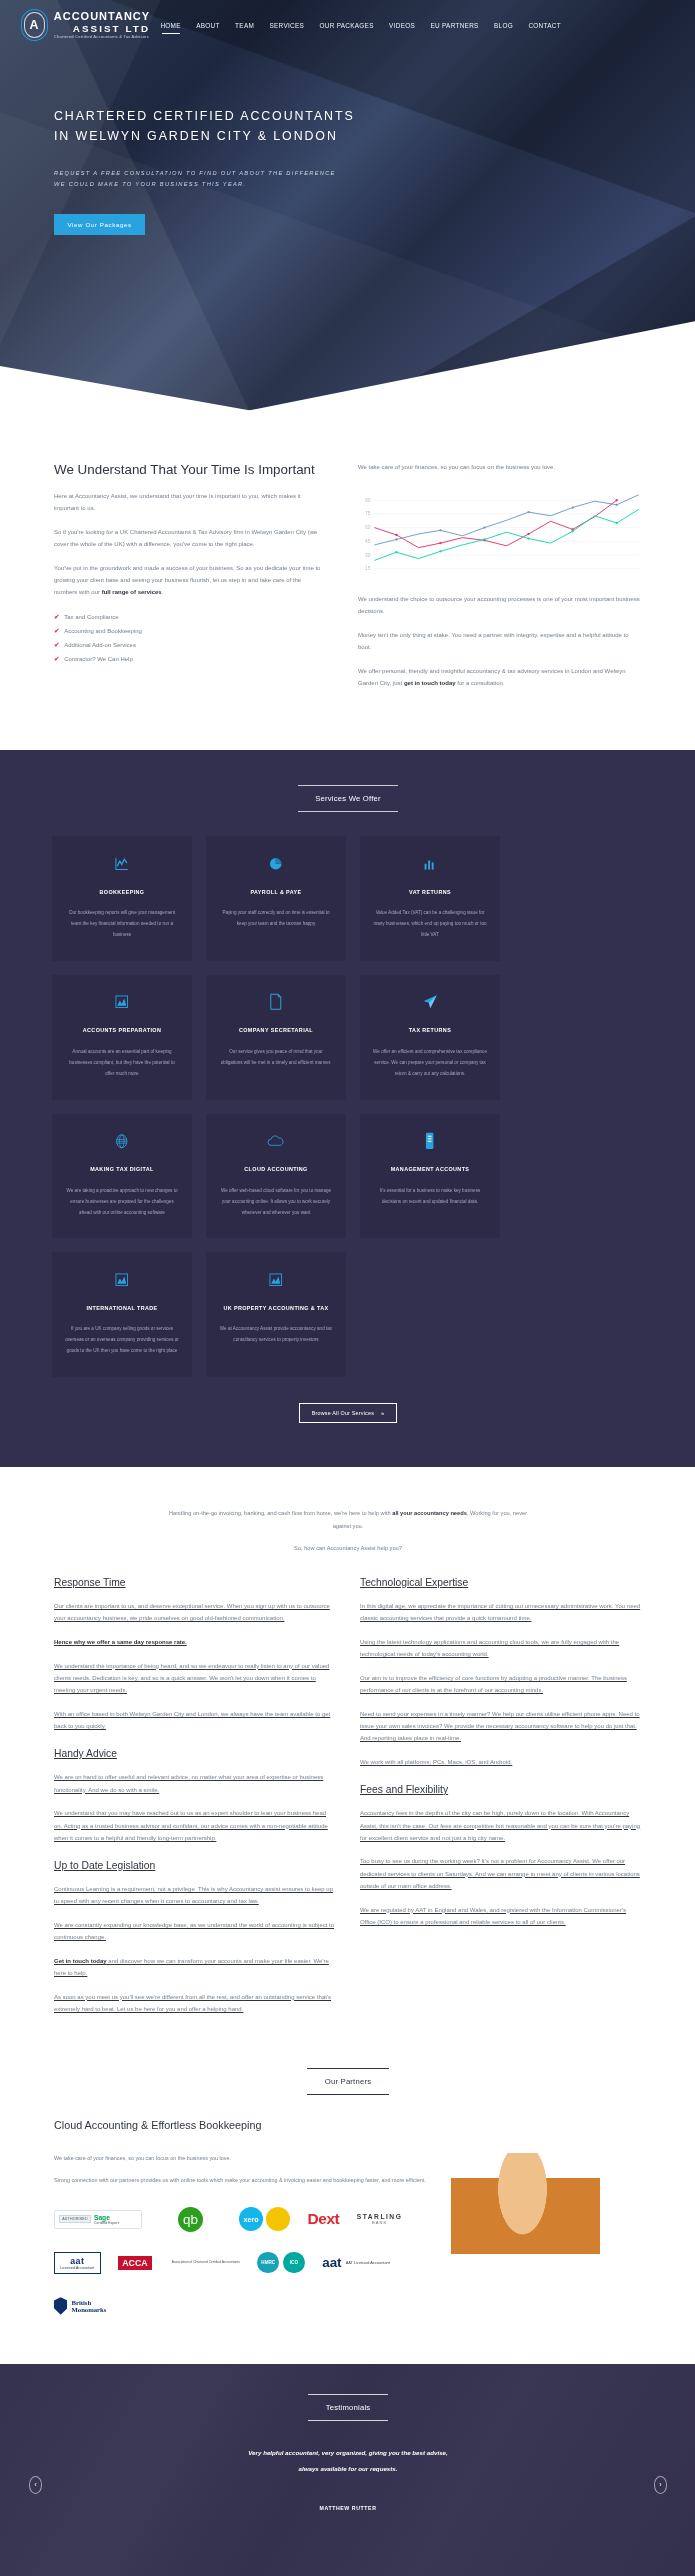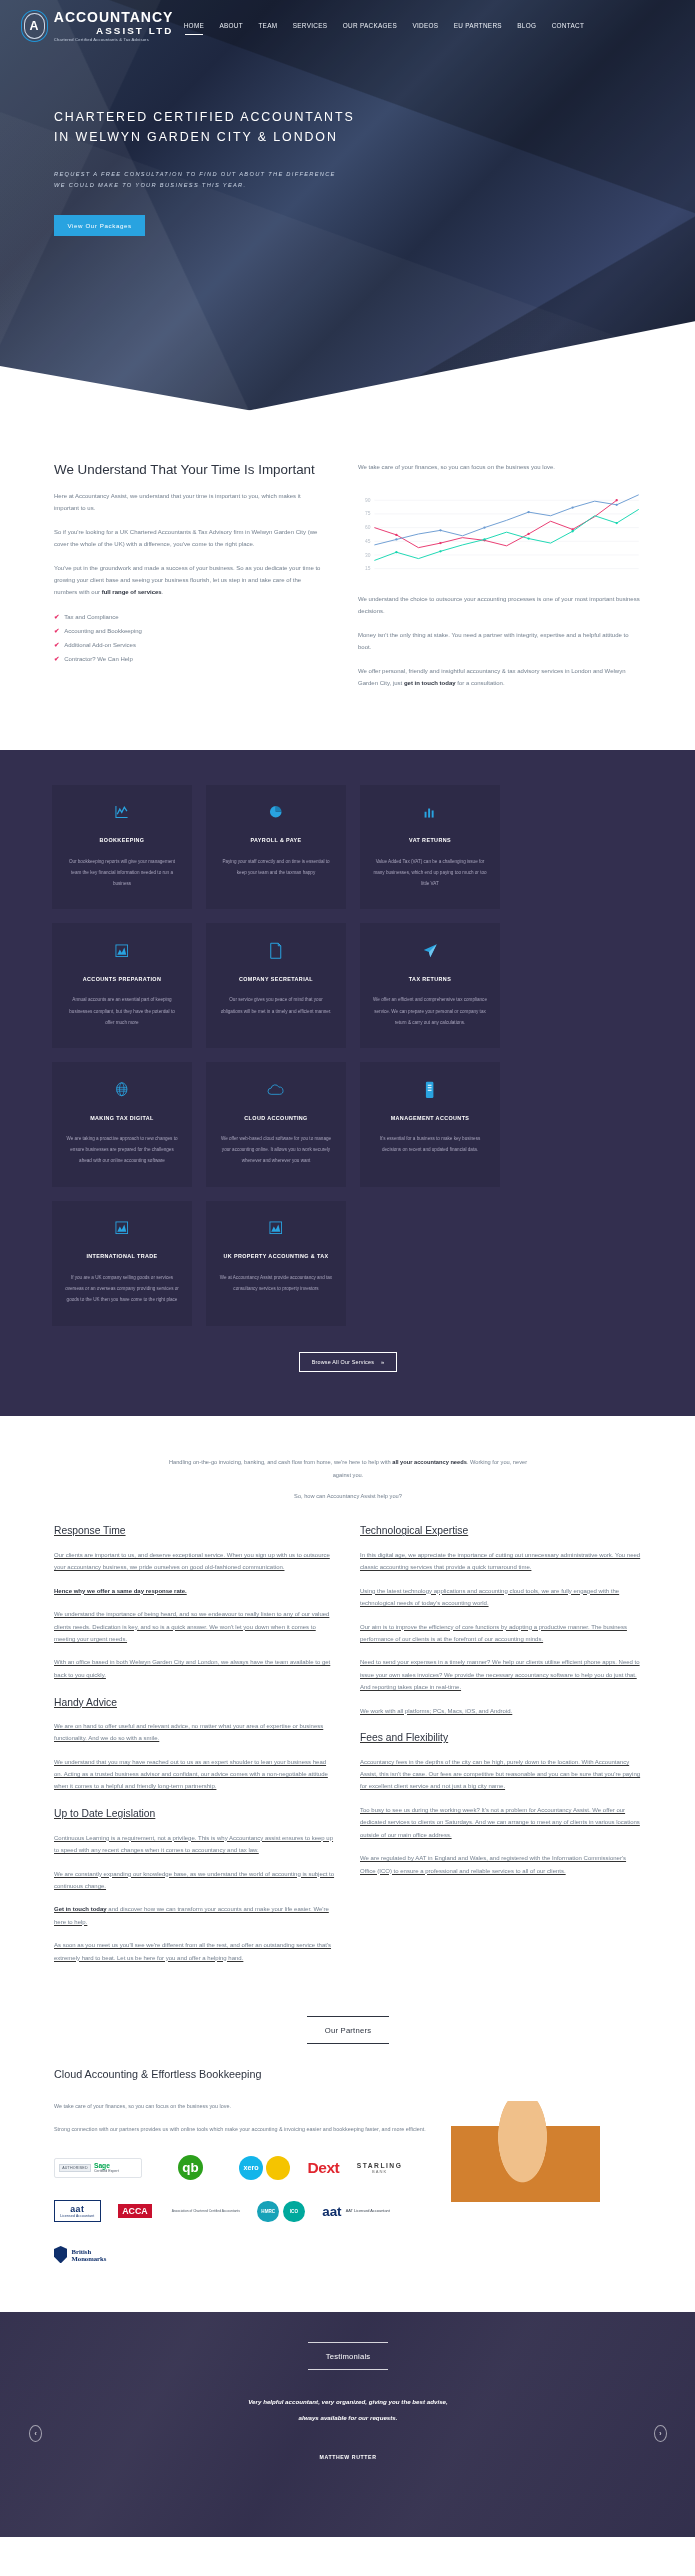--- a/index.html
+++ b/index.html
@@ -61,21 +61,21 @@
     position: absolute; inset: 3.1px;
     border: 1px solid #cfd8e6;
     border-radius: 50% / 42%;
   }
   .brand-mark .letter {
     position: absolute; inset: 0;
     display: flex; align-items: center; justify-content: center;
     color: #fff; font-size: 12.4px; font-weight: 700; letter-spacing: 0;
   }
   .brand-text { line-height: 1.15; }
-  .brand-l1 { color:#fff; font-size: 14px; letter-spacing: 1px; font-weight: 600; }
+  .brand-l1 { color:#fff; font-size: 11px; letter-spacing: 1px; font-weight: 600; }
   .brand-l2 { color:#fff; font-size: 9.8px; letter-spacing: 2.1px; font-weight: 600; text-align: right; }
   .brand-l3 { color:#c8d2e2; font-size: 4.1px; letter-spacing: 0.2px; margin-top: 1px; }
 
   nav.mainnav { display: flex; gap: 13.4px; margin-left: 9.3px; align-items: center; }
   nav.mainnav .nav-item {
     color: #eef2f8; font-size: 6.4px; letter-spacing: 0.3px;
     padding: 3.1px 1px; position: relative; white-space: nowrap;
   }
   nav.mainnav .nav-item.active::after {
     content: ""; position: absolute; left: 2.1px; right: 2.1px; bottom: -2.1px;
@@ -182,21 +182,21 @@
   .partner-left p { font-size: 5.4px; color:#74808f; line-height: 2.2; margin-bottom: 10.3px; }
   .logo-grid { display: flex; flex-wrap: wrap; gap: 13.4px 17.5px; margin-top: 17.5px; align-items: center; }
   .logo-box {
     height: 30px; display: flex; align-items: center; justify-content: center;
   }
   .lg-sage { width: 88px; border:0.5px solid #dfe3e8; border-radius:2.1px; padding:3.1px 4.1px; display:flex; align-items:center; gap:3.1px; background:#fff; }
   .lg-sage .authorised { background:#eceff3; border:0.5px solid #cfd6de; font-size:3.6px; padding:1px 2.1px; color:#4a5562; letter-spacing:0.2px; }
   .lg-sage .sagetext { font-size:6.7px; font-weight:700; color:#00a54f; }
   .lg-sage .sagesub { font-size:3.6px; color:#4a5562; }
   .lg-quickbooks { width: 62px; display:flex; align-items:center; justify-content:center; }
-  .qb-circle { width:25px;height:25px;border-radius:50%;background:#2ca01c;color:#fff;display:flex;align-items:center;justify-content:center;font-size:13.4px;font-weight:700; }
+  .qb-circle { width:25px;height:25px;border-radius:50%;background:#2ca01c;color:#fff;display:flex;align-items:center;justify-content:center;font-size:13.4px;font-weight:400; }
   .lg-xero { display:flex; align-items:center; gap:3.1px; }
   .xero-circle { width:24px;height:24px;border-radius:50%;background:#13b5ea;color:#fff;display:flex;align-items:center;justify-content:center;font-size:7.2px;font-weight:700; }
   .xero-gold { width:24px;height:24px;border-radius:50%;background:#f5c400; }
   .lg-dext { font-size: 15.5px; font-weight: 800; color: #e0262f; letter-spacing: -0.5px; }
   .lg-starling { text-align:center; }
   .lg-starling .s1 { font-size: 6.7px; letter-spacing: 1.5px; color:#3a3a3a; font-weight:600; }
   .lg-starling .s2 { font-size: 4.1px; letter-spacing: 1px; color:#6e6e6e; }
   .lg-aat-lic { text-align:center; border:1px solid #0f2f6b; padding:3.1px 5.2px; }
   .lg-aat-lic .a1 { font-size:8.8px; font-weight:800; color:#0f2f6b; letter-spacing:0.5px; }
   .lg-aat-lic .a2 { font-size:3.3px; color:#0f2f6b; letter-spacing:0.2px; }
@@ -363,20 +363,23 @@
 
     <p class="body">We understand the choice to outsource your accounting processes is one of your most important business decisions.</p>
     <p class="body">Money isn't the only thing at stake. You need a partner with integrity, expertise and a helpful attitude to boot.</p>
     <p class="body">
       <span>We offer personal, friendly and insightful accountancy &amp; tax advisory services in London and Welwyn Garden City, just </span><b>get in touch today</b><span> for a consultation.</span>
     </p>
   </div>
 </section>
 
 <section class="services">
+  <div class="sec-title-box">
+    <div class="sec-title">Services We Offer</div>
+  </div>
   <div class="cards" id="servicecards">
       <div class="card">
         <div class="ico">
           <svg width="15.5" height="15.5" viewBox="0 0 24 24">
             <path d="M3 3v18h18" stroke="#29a3e0" stroke-width="1.6" fill="none"></path>
             <polyline points="5,16 9,8 12,13 16,5 20,11" stroke="#29a3e0" stroke-width="2" fill="none"></polyline>
           </svg>
         </div>
         <div class="ctitle">BOOKKEEPING</div>
         <div class="cdesc">Our bookkeeping reports will give your management team the key financial information needed to run a business</div>

